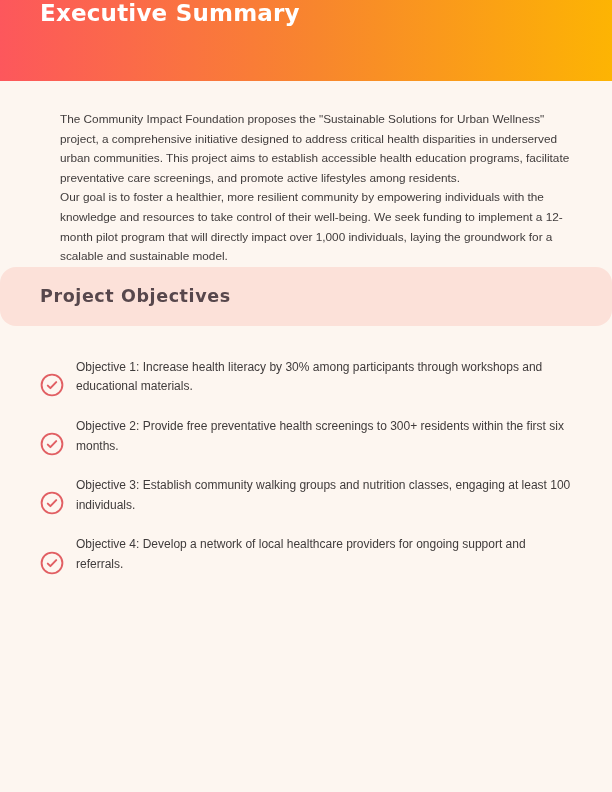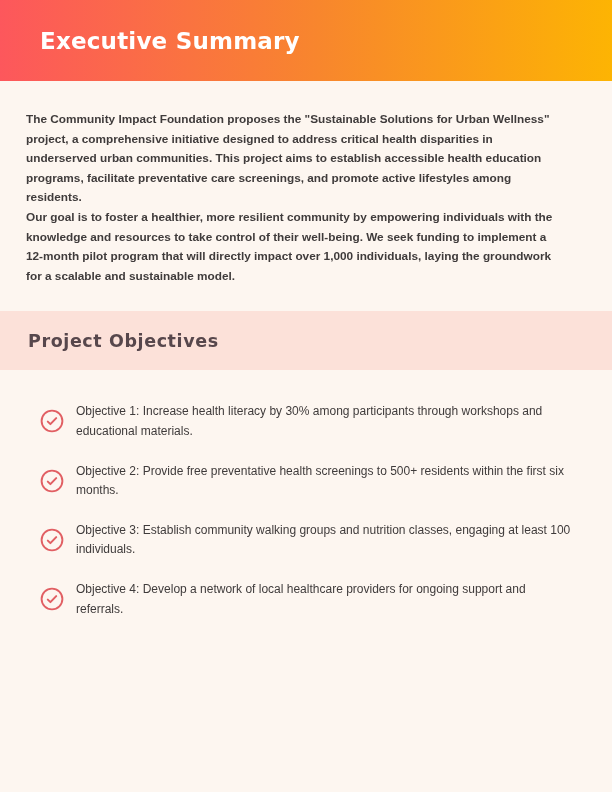--- a/index.html
+++ b/index.html
@@ -13,65 +13,64 @@
     flex-direction: column;
     overflow: hidden;
     font-family: "Liberation Sans", sans-serif;
     position: relative;
   }
   .header {
     height: 81px;
     flex: 0 0 81px;
     background: linear-gradient(90deg, #fd575c 0%, #f8862d 52%, #fdb403 100%);
     display: flex;
-    align-items: center;
+    align-items: flex-start;
     padding: 0 40px;
   }
   .header h1 {
     margin: 0;
     color: #ffffff;
     font-family: "DejaVu Sans", sans-serif;
     font-size: 23px;
     font-weight: 700;
     letter-spacing: 0.2px;
   }
   .summary {
-    padding: 29px 40px 0 26px;
-    font-weight: bold;
+    padding: 29px 40px 0 60px;
   }
   .summary p {
     margin: 0;
     font-size: 11.8px;
     line-height: 19.6px;
     color: #3f3b3b;
     max-width: 533px;
   }
   .band {
-    margin-top: 25px;
     height: 59px;
     flex: 0 0 59px;
     background: #fce1d9;
     display: flex;
     align-items: center;
-    padding: 0 28px;
+    padding: 0 40px;
+    border-radius: 16px;
   }
   .band h2 {
     margin: 0;
     color: #57474c;
     font-family: "DejaVu Sans", sans-serif;
     font-size: 17.5px;
     font-weight: 700;
     letter-spacing: 0.6px;
   }
   .objectives {
     padding: 32px 40px 0 40px;
   }
   .objective-item {
     display: flex;
-    align-items: center;
+    align-items: flex-end;
     gap: 12px;
     margin-bottom: 20px;
   }
   .check-icon {
     width: 24px;
     height: 24px;
     flex: 0 0 24px;
     margin-top: -1px;
   }
   .check-icon svg { display: block; width: 24px; height: 24px; }
@@ -120,21 +119,21 @@
       <p>Objective 1: Increase health literacy by 30% among participants through workshops and educational materials.</p>
     </div>
 
     <div class="objective-item">
       <span class="check-icon">
         <svg viewBox="0 0 24 24">
             <circle cx="12" cy="12" r="10.4" fill="none" stroke="#e15f63" stroke-width="1.9"></circle>
             <path d="M7.8 12.6l2.6 2.5 5.8-6" fill="none" stroke="#e15f63" stroke-width="2" stroke-linecap="round" stroke-linejoin="round"></path>
           </svg>
       </span>
-      <p>Objective 2: Provide free preventative health screenings to 500+ residents within the first six months.</p>
+      <p>Objective 2: Provide free preventative health screenings to 300+ residents within the first six months.</p>
     </div>
 
     <div class="objective-item">
       <span class="check-icon">
         <svg viewBox="0 0 24 24">
             <circle cx="12" cy="12" r="10.4" fill="none" stroke="#e15f63" stroke-width="1.9"></circle>
             <path d="M7.8 12.6l2.6 2.5 5.8-6" fill="none" stroke="#e15f63" stroke-width="2" stroke-linecap="round" stroke-linejoin="round"></path>
           </svg>
       </span>
       <p>Objective 3: Establish community walking groups and nutrition classes, engaging at least 100 individuals.</p>

